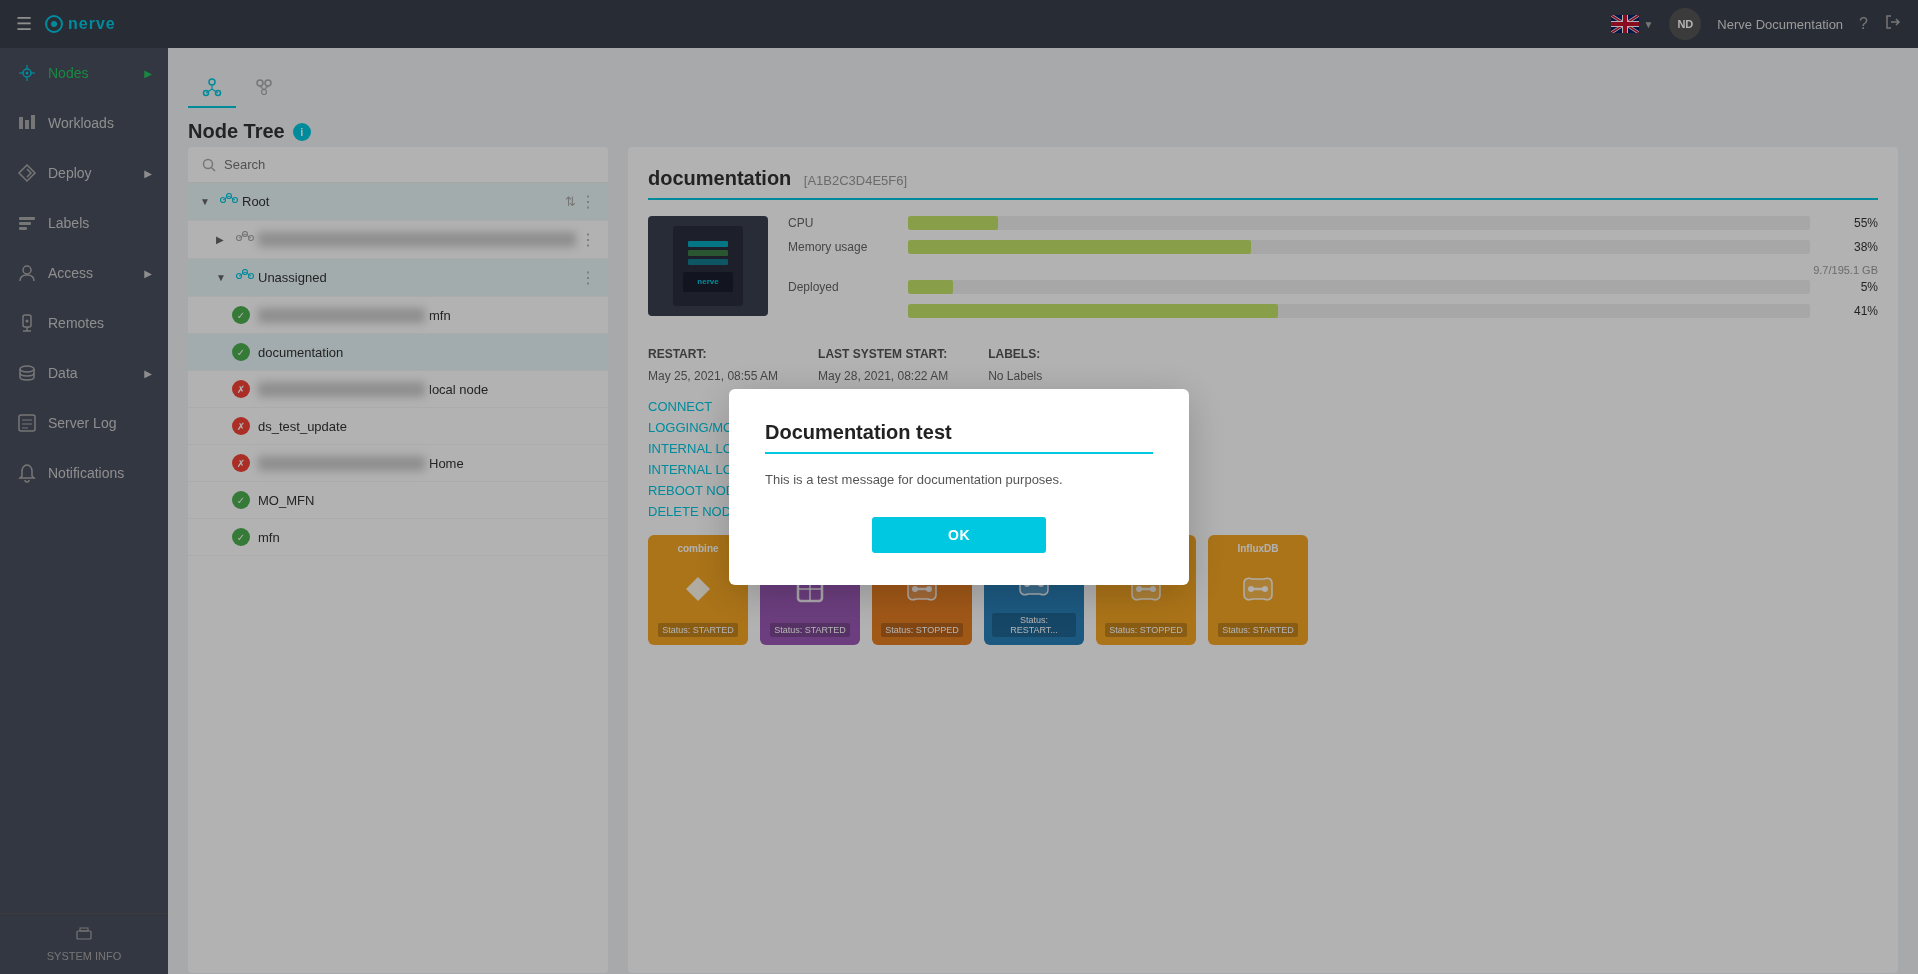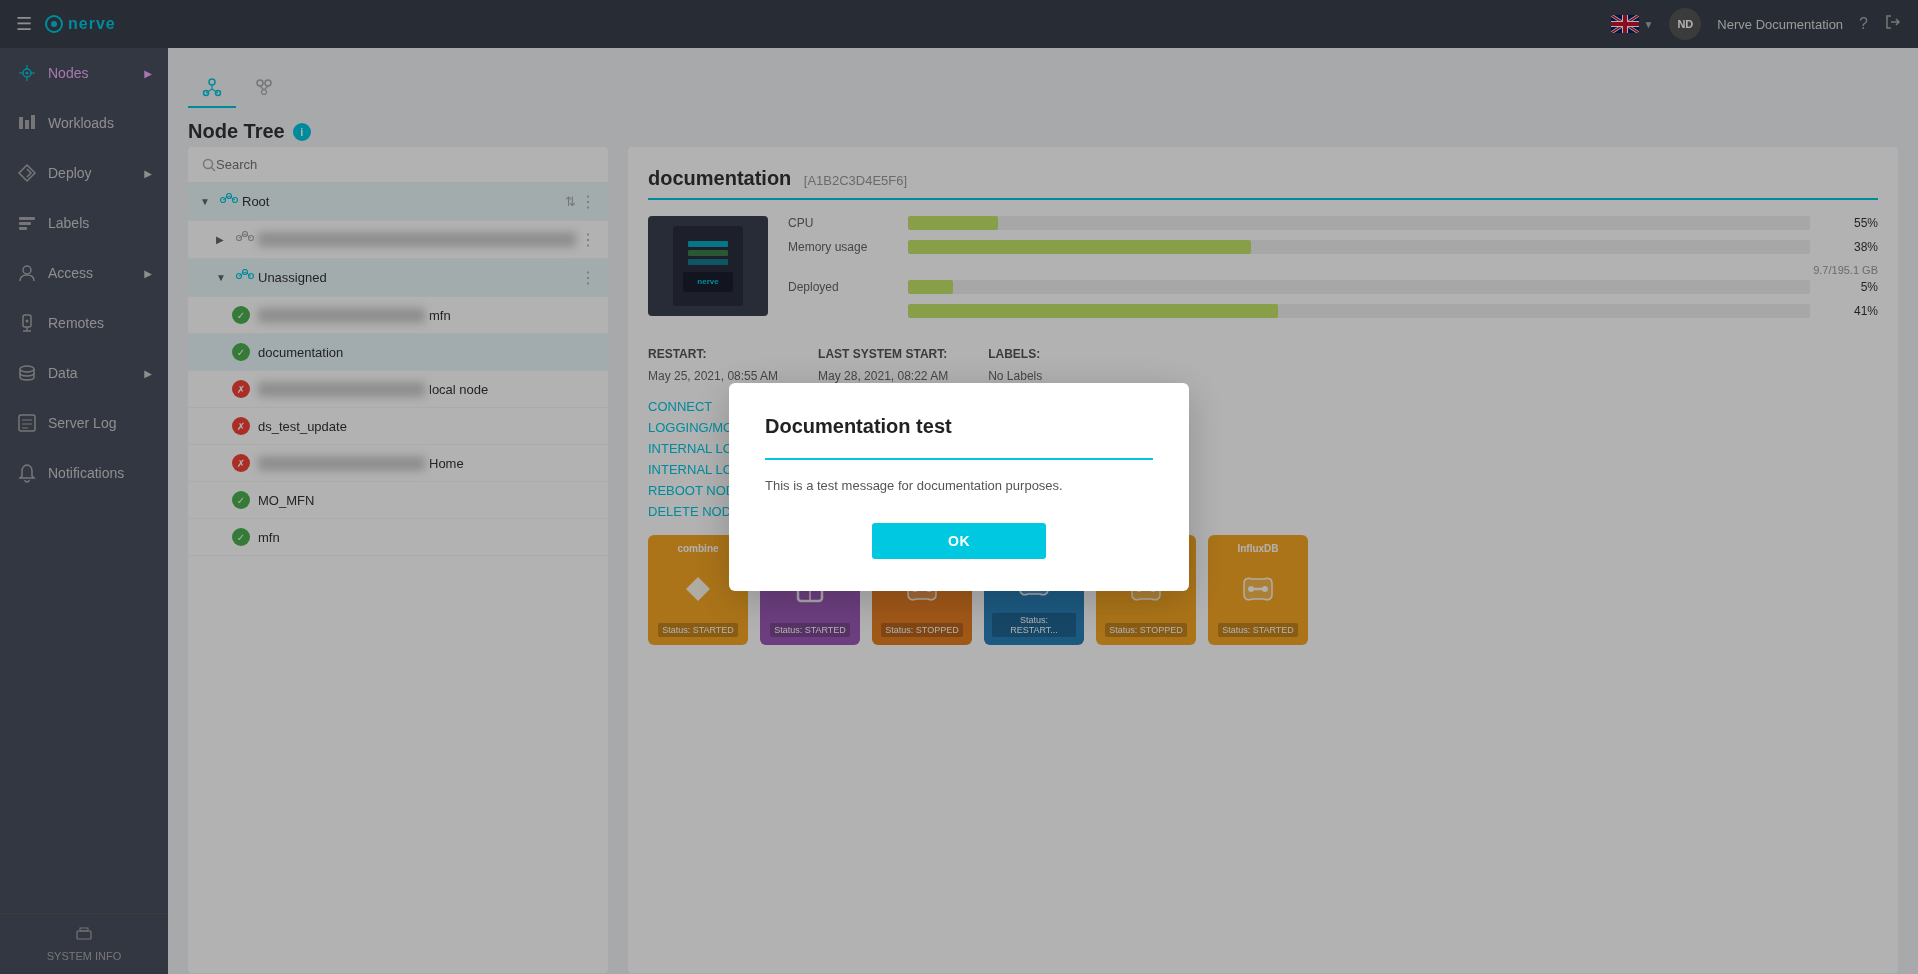--- a/index.html
+++ b/index.html
@@ -39,21 +39,21 @@
     .sidebar-item {
       display: flex;
       align-items: center;
       gap: 10px;
       padding: 14px 16px;
       color: #ccc;
       font-size: 14px;
       cursor: pointer;
       transition: background 0.2s;
     }
-    .sidebar-item.active { color: #f0abfc; }
+    .sidebar-item.active { color: #22c55e; }
     .sidebar-item .icon { width: 22px; height: 22px; display: flex; align-items: center; justify-content: center; }
     .sidebar-item .arrow { margin-left: auto; font-size: 10px; }
     .sidebar-bottom {
       margin-top: auto;
       padding: 12px 16px;
       color: #aaa;
       font-size: 11px;
       display: flex;
       align-items: center;
       gap: 8px;
@@ -96,20 +96,21 @@
       flex-shrink: 0;
       overflow: hidden;
       display: flex;
       flex-direction: column;
     }
     .search-bar {
       padding: 10px 14px;
       border-bottom: 1px solid #eee;
       display: flex;
       align-items: center;
+      gap: 8px;
     }
     .search-bar input {
       border: none; outline: none; flex: 1; font-size: 13px; color: #333;
       background: transparent;
     }
     .tree-container { overflow-y: auto; flex: 1; }
     .tree-row {
       display: flex;
       align-items: center;
       padding: 9px 12px;
@@ -223,21 +224,21 @@
       padding: 32px 36px;
       width: 460px;
       box-shadow: 0 8px 40px rgba(0,0,0,0.2);
     }
     .modal-title {
       font-size: 20px;
       font-weight: 700;
       color: #222;
       margin-bottom: 4px;
       border-bottom: 2px solid #00c8e0;
-      padding-bottom: 20px;
+      padding-bottom: 8px;
     }
     .modal-body { font-size: 13px; color: #555; margin: 16px 0 28px; line-height: 1.5; }
     .modal-footer { display: flex; justify-content: center; }
     .btn-ok {
       background: #00c8e0;
       color: #fff;
       border: none;
       padding: 10px 76px;
       font-size: 14px;
       font-weight: 600;

